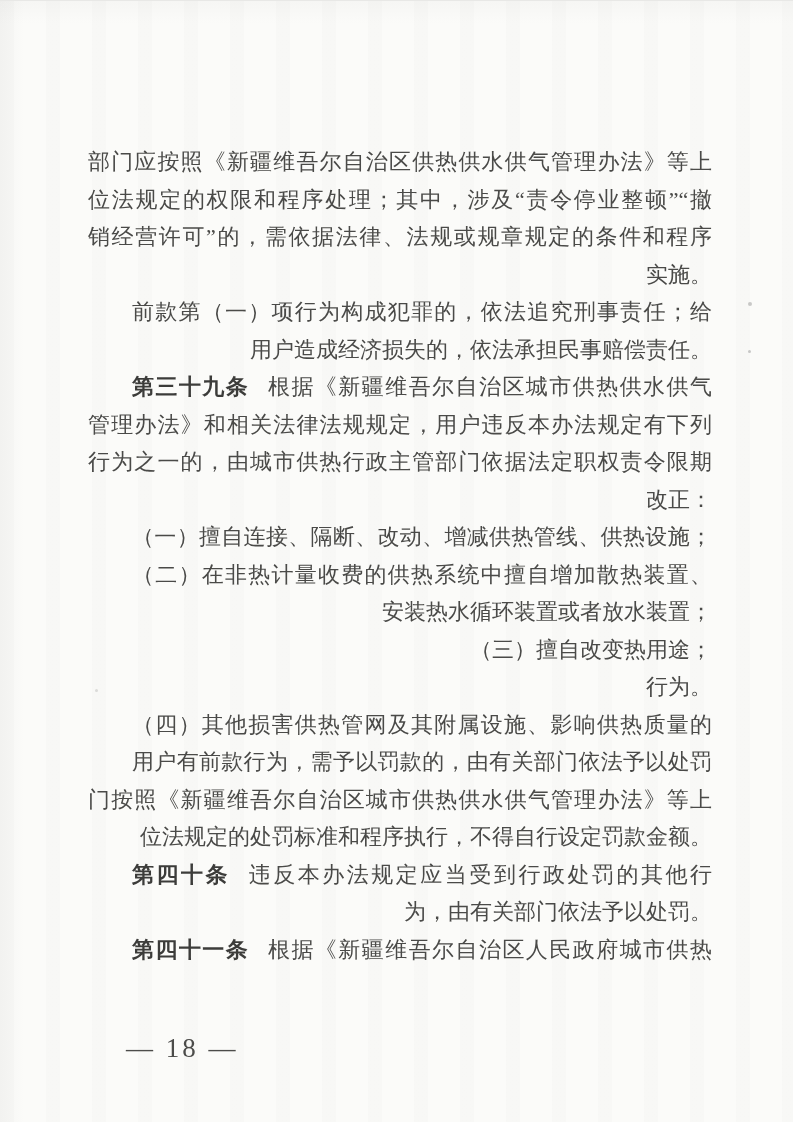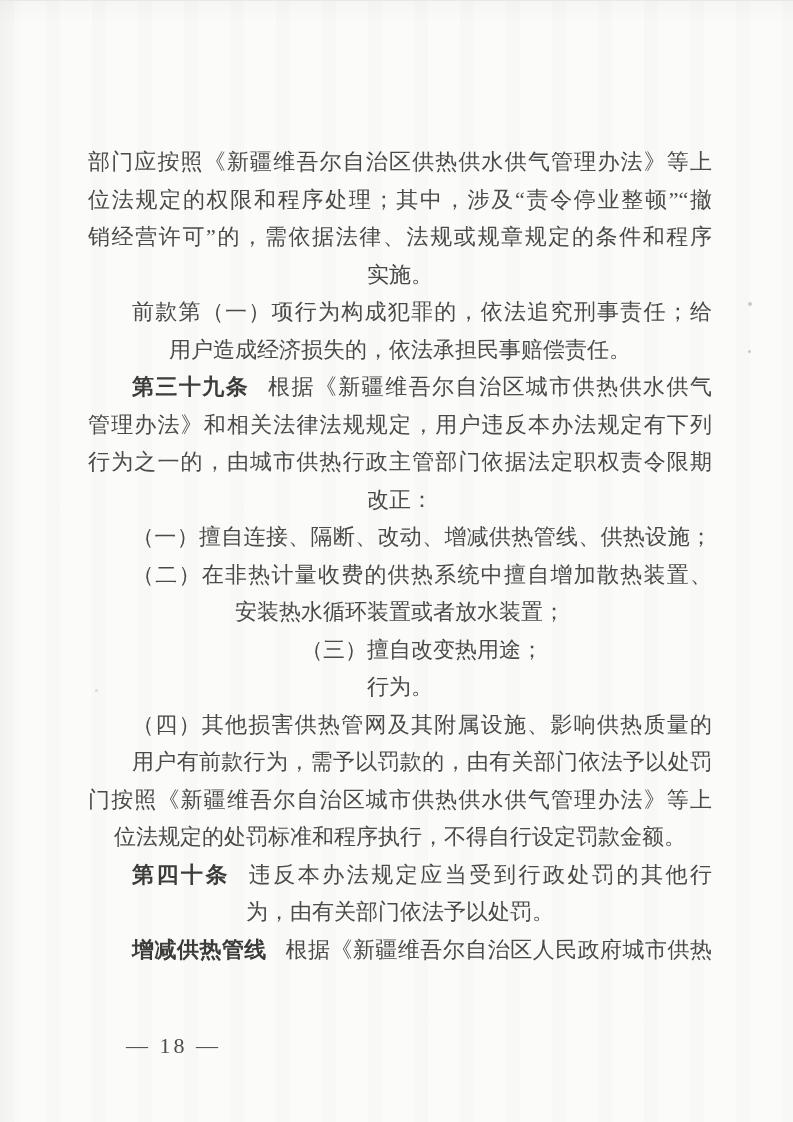--- a/index.html
+++ b/index.html
@@ -46,21 +46,21 @@
     left: 88px;
     top: 142px;
     width: 624px;
   }
   .line {
     font-size: 22px;
     line-height: 37.5px;
     height: 37.5px;
     color: #4a4a48;
     white-space: nowrap;
-    text-align: center;
+    text-align: right;
   }
   .line.justify {
     white-space: normal;
     text-align: justify;
     text-align-last: justify;
   }
   .line.indent {
     padding-left: 44px;
   }
   .line.justify.indent {
@@ -69,21 +69,21 @@
   }
   .lead {
     font-weight: bold;
     color: #3c3c3a;
     margin-right: 0.85em;
   }
   .page-number {
     position: absolute;
     left: 126px;
     top: 1032px;
-    font-size: 22px;
+    font-size: 27px;
     letter-spacing: 3px;
     color: #4c4c4a;
   }
   .speck {
     position: absolute;
     width: 4px;
     height: 4px;
     border-radius: 50%;
     background: rgba(110,110,108,0.35);
     pointer-events: none;
@@ -111,19 +111,19 @@
       <div class="line justify indent"><span>（二）在非热计量收费的供热系统中擅自增加散热装置、</span></div>
       <div class="line"><span>安装热水循环装置或者放水装置；</span></div>
       <div class="line indent"><span>（三）擅自改变热用途；</span></div>
       <div class="line"><span>行为。</span></div>
       <div class="line justify indent"><span>（四）其他损害供热管网及其附属设施、影响供热质量的</span></div>
       <div class="line justify indent"><span>用户有前款行为，需予以罚款的，由有关部门依法予以处罚</span></div>
       <div class="line justify"><span>门按照《新疆维吾尔自治区城市供热供水供气管理办法》等上</span></div>
       <div class="line"><span>位法规定的处罚标准和程序执行，不得自行设定罚款金额。</span></div>
       <div class="line justify indent"><span class="lead">第四十条</span><span>违反本办法规定应当受到行政处罚的其他行</span></div>
       <div class="line"><span>为，由有关部门依法予以处罚。</span></div>
-      <div class="line justify indent"><span class="lead">增减供热管线</span><span>根据《新疆维吾尔自治区人民政府城市供热</span></div>
+      <div class="line justify indent"><span class="lead">第四十一条</span><span>根据《新疆维吾尔自治区人民政府城市供热</span></div>
     </div>
   <div class="page-number">— 18 —</div>
   <div class="speck s1"></div>
   <div class="speck s2"></div>
   <div class="speck s3"></div>
 </div>
 
 </body></html>

